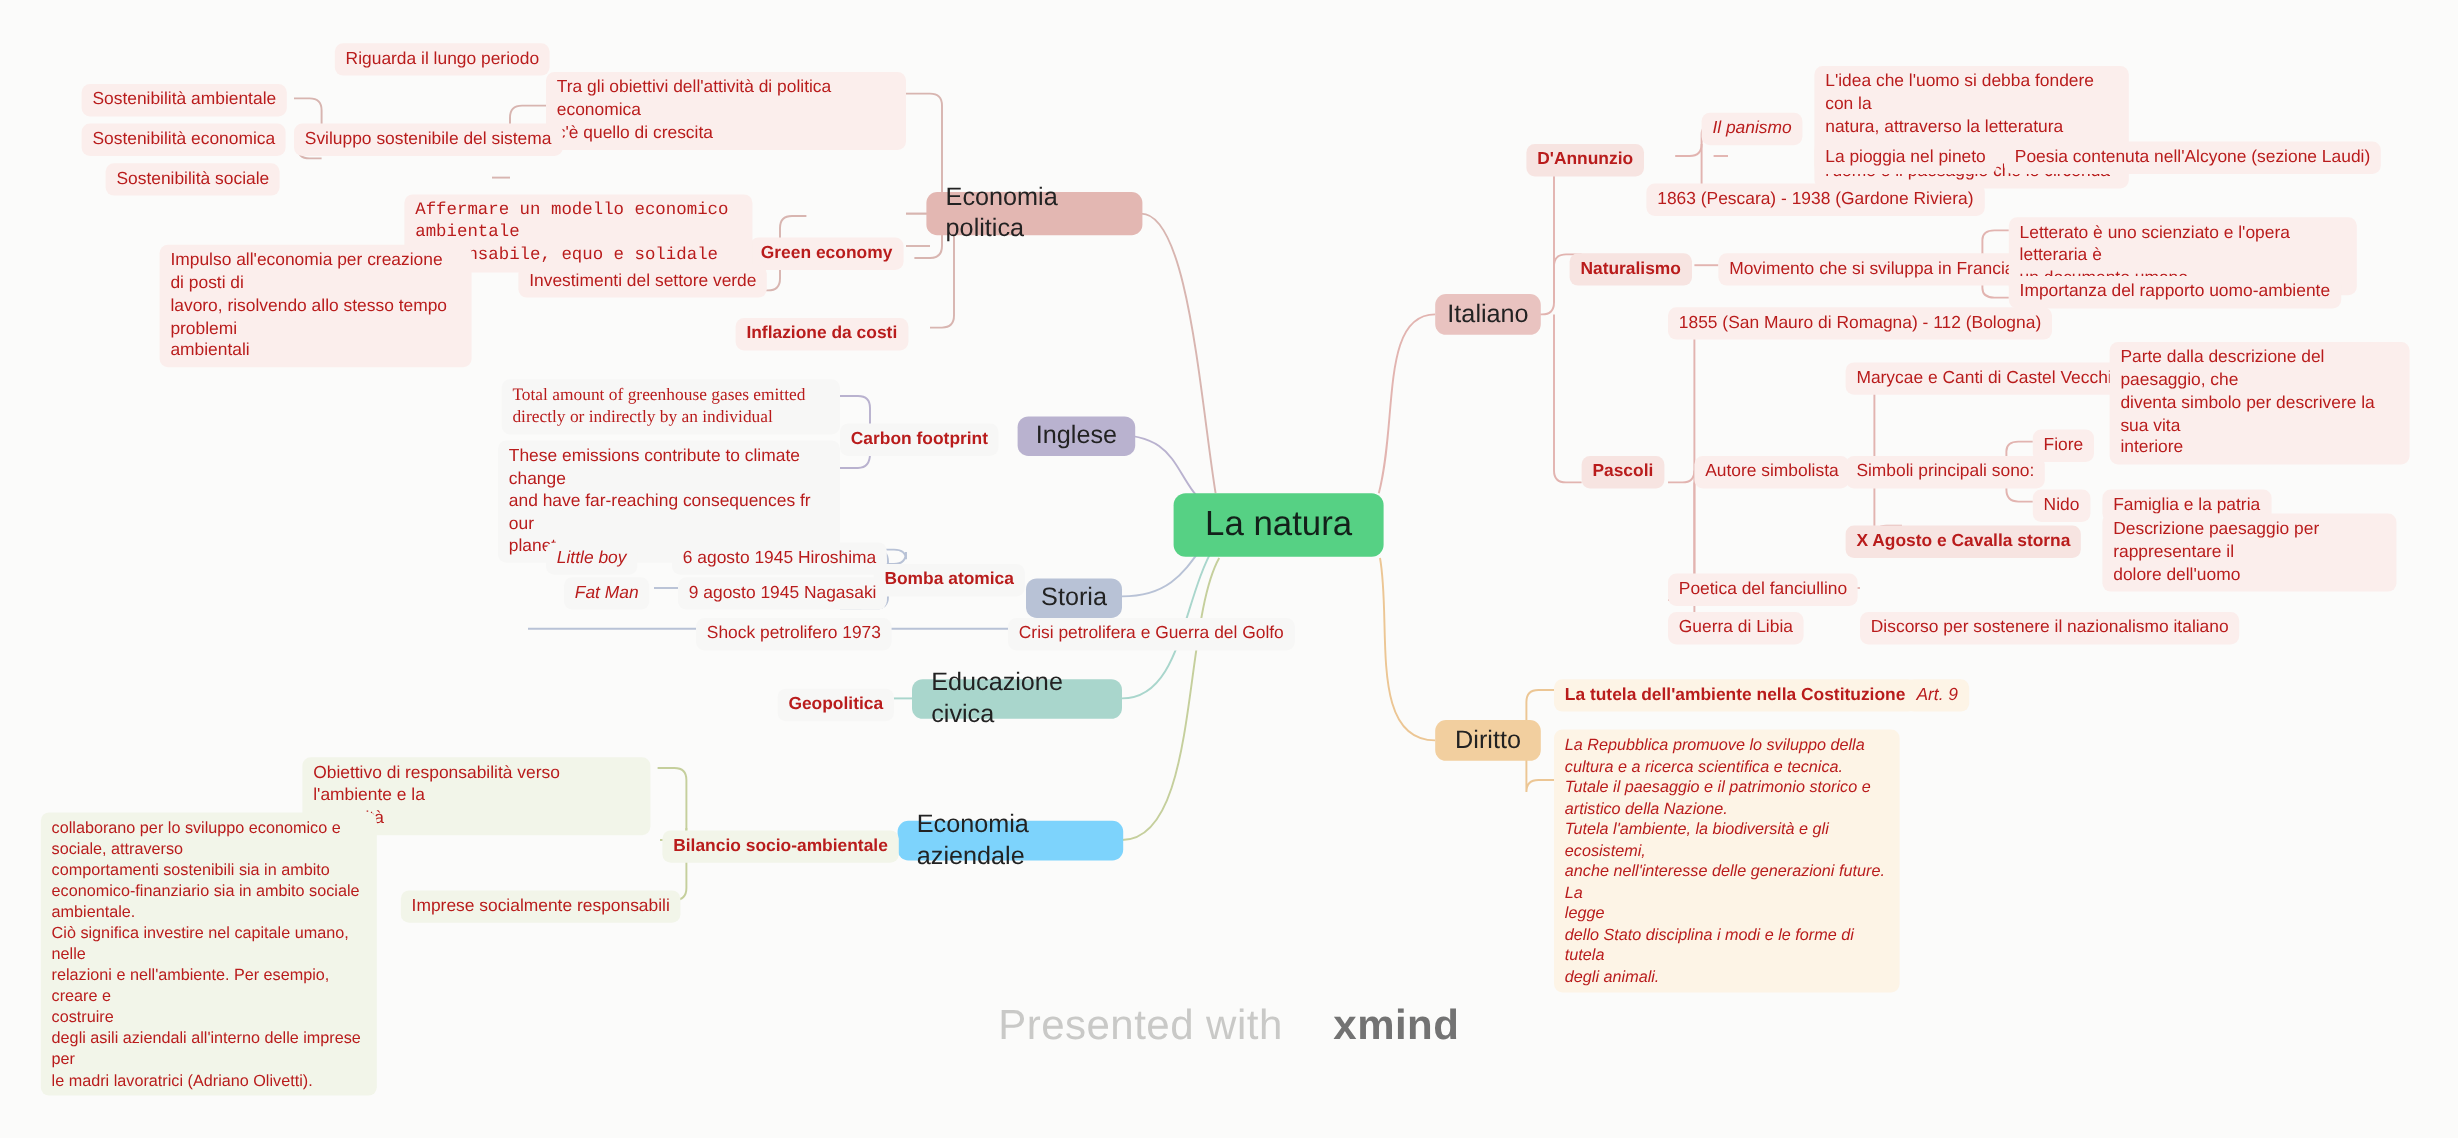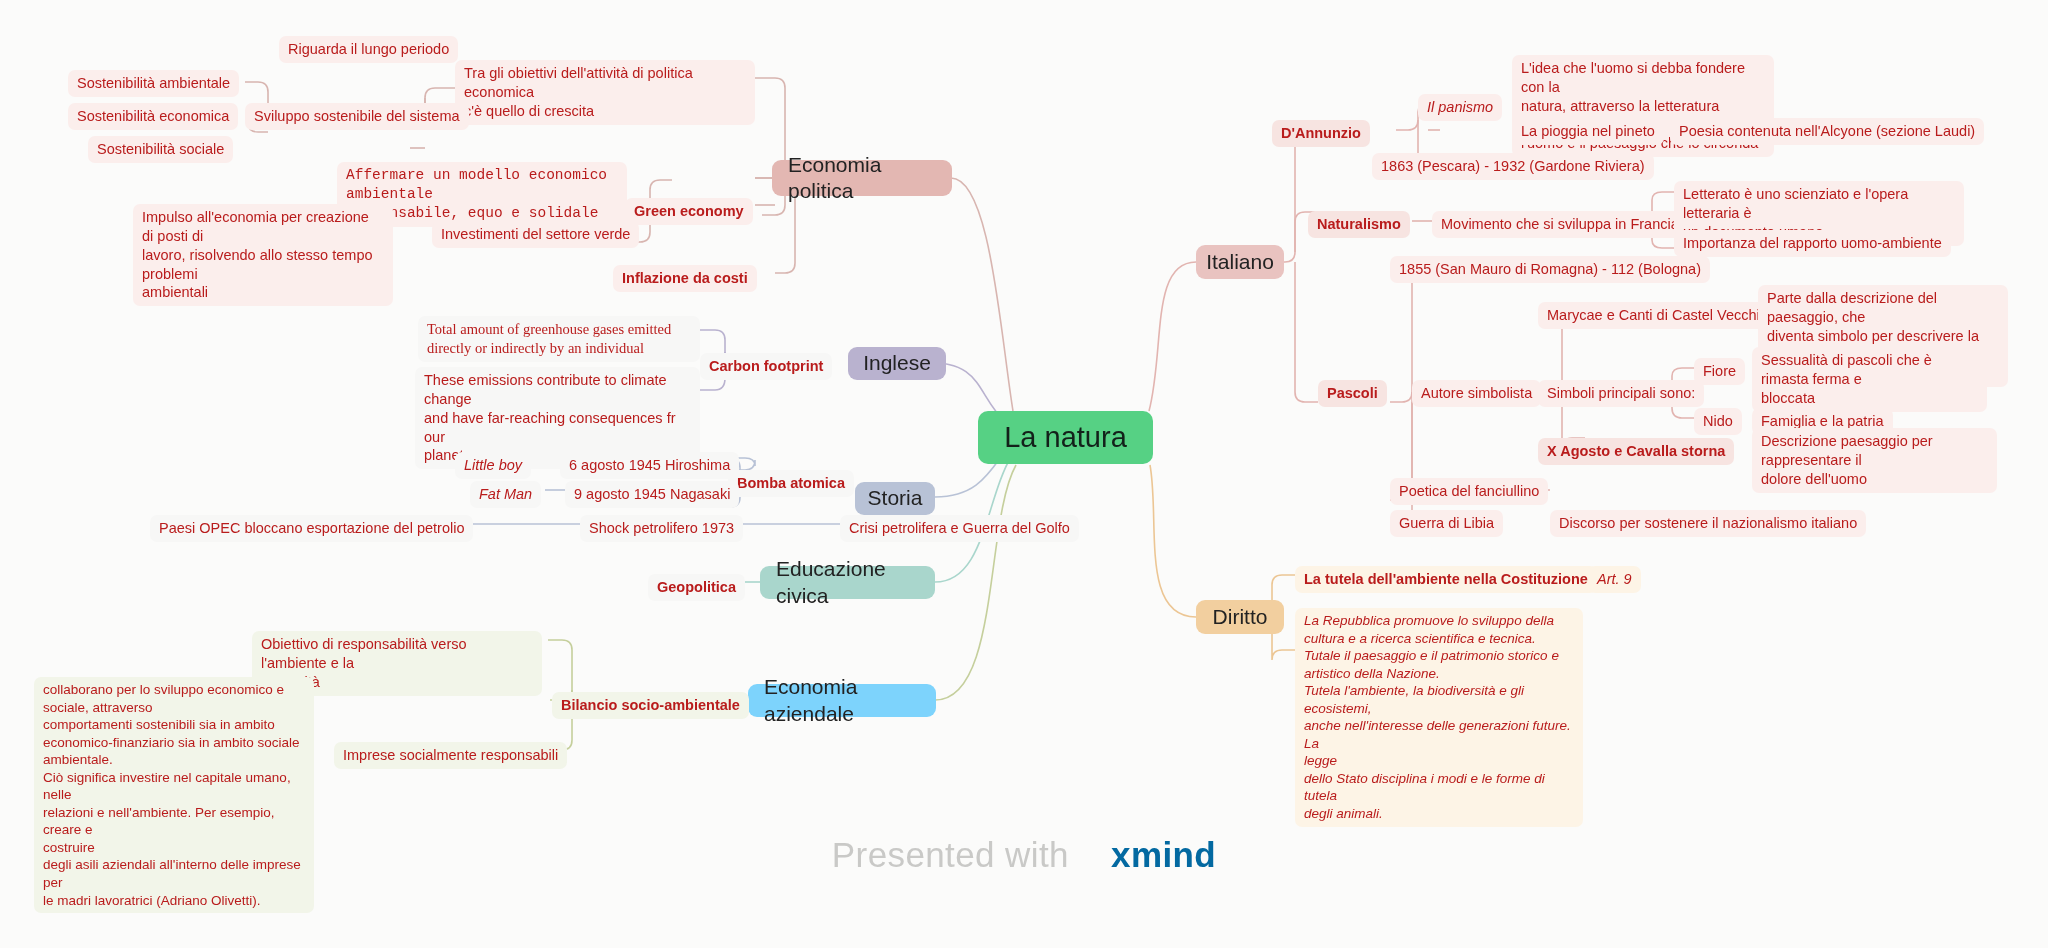--- a/index.html
+++ b/index.html
@@ -57,21 +57,21 @@
     left:978px;top:411px;width:175px;height:53px;
     background:#56d184;border-radius:10px;
     display:flex;align-items:center;justify-content:center;
     font-size:29px;color:#13211a;
   }
 
   #footer{
     position:absolute;left:0;right:0;top:835px;
     text-align:center;font-size:35px;color:#c9c9c7;letter-spacing:.4px;
   }
-  #footer .xm{font-weight:bold;color:#0369a1;margin-left:32px;}
+  #footer .xm{font-weight:bold;color:#737373;margin-left:32px;}
 </style>
 </head>
 <body>
 
 <div id="canvas">
 
 <svg id="links" viewBox="0 0 2048 948">
   <g fill="none" stroke="#d8b5b0" stroke-width="1.6">
 
     <path d="M951,178 C990,178 1000,330 1013,411"></path>
@@ -182,21 +182,20 @@
 planet</div>
 
 <div class="topic t-stor" style="left:855px;top:482px;width:80px;height:33px;">Storia</div>
 <div class="node n-plain bold" style="left:728px;top:470px;">Bomba atomica</div>
 <div class="node n-plain ital" style="left:455px;top:452px;">Little boy</div>
 <div class="node n-plain" style="left:560px;top:452px;">6 agosto 1945 Hiroshima</div>
 <div class="node n-plain ital" style="left:470px;top:481px;">Fat Man</div>
 <div class="node n-plain" style="left:565px;top:481px;">9 agosto 1945 Nagasaki</div>
 <div class="node n-plain" style="left:840px;top:515px;">Crisi petrolifera e Guerra del Golfo</div>
 <div class="node n-plain" style="left:580px;top:515px;">Shock petrolifero 1973</div>
-<div class="node n-plain" style="left:150px;top:515px;">Paesi OPEC bloccano esportazione del petrolio</div>
 
 <div class="topic t-educ" style="left:760px;top:566px;width:175px;height:33px;">Educazione civica</div>
 <div class="node n-plain bold" style="left:648px;top:574px;">Geopolitica</div>
 
 <div class="topic t-azie" style="left:748px;top:684px;width:188px;height:33px;">Economia aziendale</div>
 <div class="node n-green-l bold" style="left:552px;top:692px;">Bilancio socio-ambientale</div>
 <div class="node n-green-l" style="left:252px;top:631px;width:290px;">Obiettivo di responsabilità verso l'ambiente e la
 comunità</div>
 <div class="node n-green-l" style="left:334px;top:742px;">Imprese socialmente responsabili</div>
 <div class="node n-green-l" style="left:34px;top:677px;width:280px;font-size:13.5px;">collaborano per lo sviluppo economico e
@@ -212,39 +211,37 @@
 
 <div class="topic t-ital" style="left:1196px;top:245px;width:88px;height:34px;">Italiano</div>
 
 <div class="node n-pink-d bold" style="left:1272px;top:120px;">D'Annunzio</div>
 <div class="node n-pink ital" style="left:1418px;top:94px;">Il panismo</div>
 <div class="node n-pink" style="left:1512px;top:55px;width:262px;">L'idea che l'uomo si debba fondere con la
 natura, attraverso la letteratura rappresenta
 l'uomo e il paesaggio che lo circonda</div>
 <div class="node n-pink" style="left:1512px;top:118px;">La pioggia nel pineto</div>
 <div class="node n-pink" style="left:1670px;top:118px;">Poesia contenuta nell'Alcyone (sezione Laudi)</div>
-<div class="node n-pink" style="left:1372px;top:153px;">1863 (Pescara) - 1932 (Gardone Riviera)</div>
+<div class="node n-pink" style="left:1372px;top:153px;">1863 (Pescara) - 1938 (Gardone Riviera)</div>
 
 <div class="node n-pink-d bold" style="left:1308px;top:211px;">Naturalismo</div>
 <div class="node n-pink" style="left:1432px;top:211px;">Movimento che si sviluppa in Francia</div>
 <div class="node n-pink" style="left:1674px;top:181px;width:290px;">Letterato è uno scienziato e l'opera letteraria è
 un documento umano</div>
 <div class="node n-pink" style="left:1674px;top:230px;">Importanza del rapporto uomo-ambiente</div>
 
 <div class="node n-pink-d bold" style="left:1318px;top:380px;">Pascoli</div>
 <div class="node n-pink" style="left:1390px;top:256px;">1855 (San Mauro di Romagna) - 112 (Bologna)</div>
 <div class="node n-pink" style="left:1412px;top:380px;">Autore simbolista</div>
 <div class="node n-pink" style="left:1538px;top:302px;">Marycae e Canti di Castel Vecchio</div>
 <div class="node n-pink" style="left:1758px;top:285px;width:250px;">Parte dalla descrizione del paesaggio, che
 diventa simbolo per descrivere la sua vita
 interiore</div>
 <div class="node n-pink" style="left:1538px;top:380px;">Simboli principali sono:</div>
 <div class="node n-pink" style="left:1694px;top:358px;">Fiore</div>
-<div class="node n-pink" style="left:1752px;top:347px;width:235px;">Sessualità di pascoli che è rimasta ferma e
-bloccata</div>
 <div class="node n-pink" style="left:1694px;top:408px;">Nido</div>
 <div class="node n-pink" style="left:1752px;top:408px;">Famiglia e la patria</div>
 <div class="node n-pink-d bold" style="left:1538px;top:438px;">X Agosto e Cavalla storna</div>
 <div class="node n-pink" style="left:1752px;top:428px;width:245px;">Descrizione paesaggio per rappresentare il
 dolore dell'uomo</div>
 <div class="node n-pink" style="left:1390px;top:478px;">Poetica del fanciullino</div>
 <div class="node n-pink" style="left:1390px;top:510px;">Guerra di Libia</div>
 <div class="node n-pink" style="left:1550px;top:510px;">Discorso per sostenere il nazionalismo italiano</div>
 
 <div class="topic t-dirit" style="left:1196px;top:600px;width:88px;height:34px;">Diritto</div>

